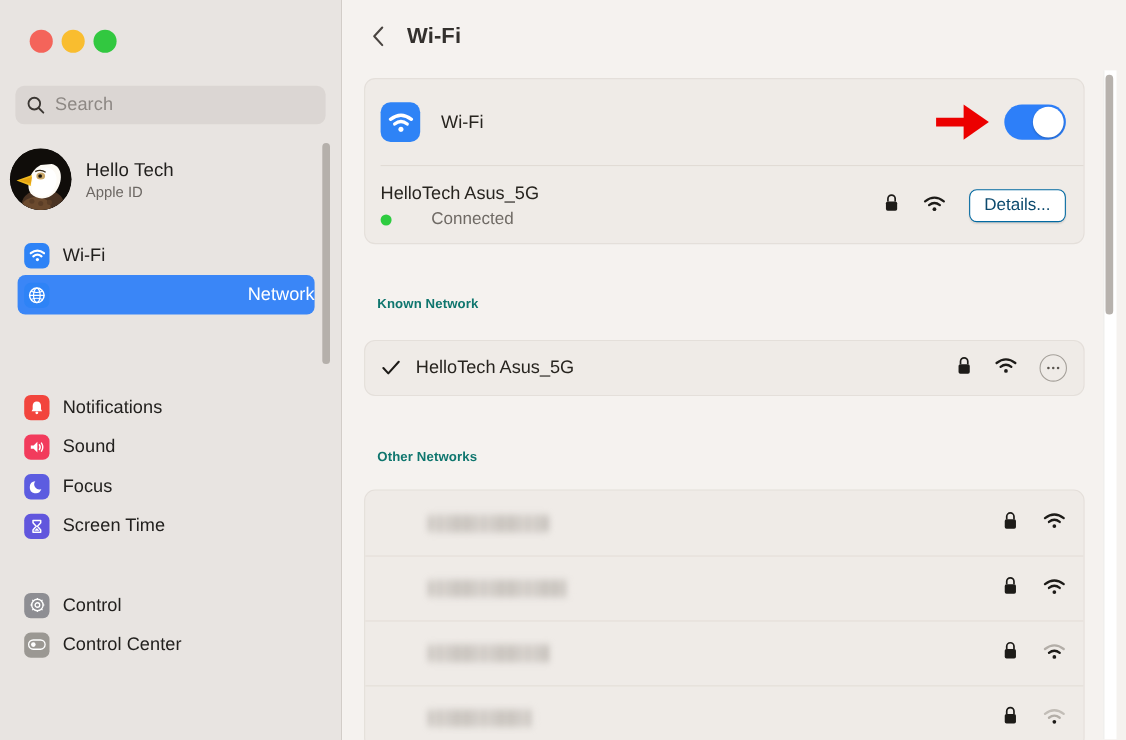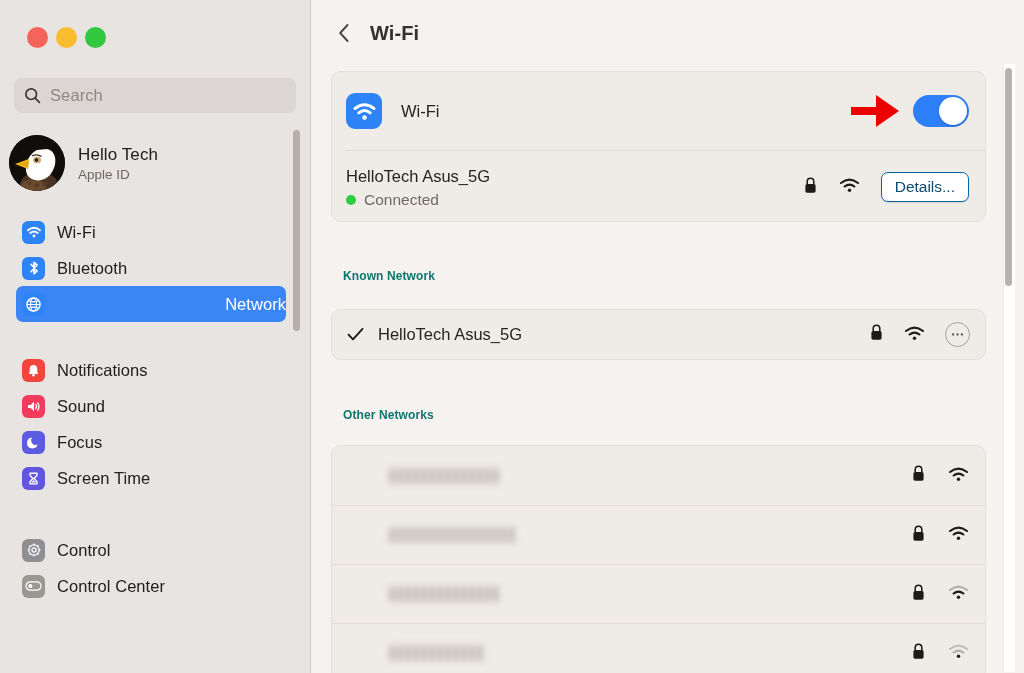--- a/index.html
+++ b/index.html
@@ -203,20 +203,21 @@
     display: flex; align-items: center;
     padding: 0 16px 0 14px;
   }
   #connected-text { display: flex; flex-direction: column; justify-content: center; }
   #connected-ssid {
     font-size: 16.5px; color: #27241f; line-height: 22px;
   }
   #connected-status-line {
     display: flex; align-items: center;
     margin-top: 4px;
+    gap: 28px;
   }
   #connected-dot {
     width: 10px; height: 10px; border-radius: 50%;
     background: #2ecc40; margin-right: 8px;
     flex: 0 0 10px;
   }
   #connected-status {
     font-size: 15.5px; color: #6f6a65;
   }
   #connected-right {
@@ -381,28 +382,20 @@
     <div class="nav-group" id="group-connectivity">
       <div class="nav-item">
         <span class="ico" style="background:#2e83f6">
           <svg width="16" height="16" viewBox="0 0 16 16">
             <path d="M2 6.2 Q8 1.4 14 6.2" stroke="#fff" stroke-width="2" fill="none" stroke-linecap="round"></path>
             <path d="M4.3 9 Q8 6 11.7 9" stroke="#fff" stroke-width="2" fill="none" stroke-linecap="round"></path>
             <circle cx="8" cy="12" r="1.45" fill="#fff"></circle>
           </svg>
         </span>
         <span class="lbl">Wi-Fi</span>
-      </div>
-      <div class="nav-item">
-        <span class="ico" style="background:#2e83f6">
-          <svg width="14" height="16" viewBox="0 0 14 16">
-            <path d="M4 4.3 L10 11 L7 13.6 L7 2.4 L10 5 L4 11.7" stroke="#fff" stroke-width="1.7" fill="none" stroke-linejoin="round" stroke-linecap="round"></path>
-          </svg>
-        </span>
-        <span class="lbl">Bluetooth</span>
       </div>
       <div class="nav-item selected">
         <span class="ico" style="background:#2e83f6">
           <svg width="17" height="17" viewBox="0 0 17 17">
             <circle cx="8.5" cy="8.5" r="6.6" fill="none" stroke="#fff" stroke-width="1.35"></circle>
             <ellipse cx="8.5" cy="8.5" rx="3" ry="6.6" fill="none" stroke="#fff" stroke-width="1.15"></ellipse>
             <line x1="1.9" y1="8.5" x2="15.1" y2="8.5" stroke="#fff" stroke-width="1.15"></line>
             <path d="M3.2 4.8 Q8.5 7, 13.8 4.8" stroke="#fff" stroke-width="1.05" fill="none"></path>
             <path d="M3.2 12.2 Q8.5 10, 13.8 12.2" stroke="#fff" stroke-width="1.05" fill="none"></path>
           </svg>

